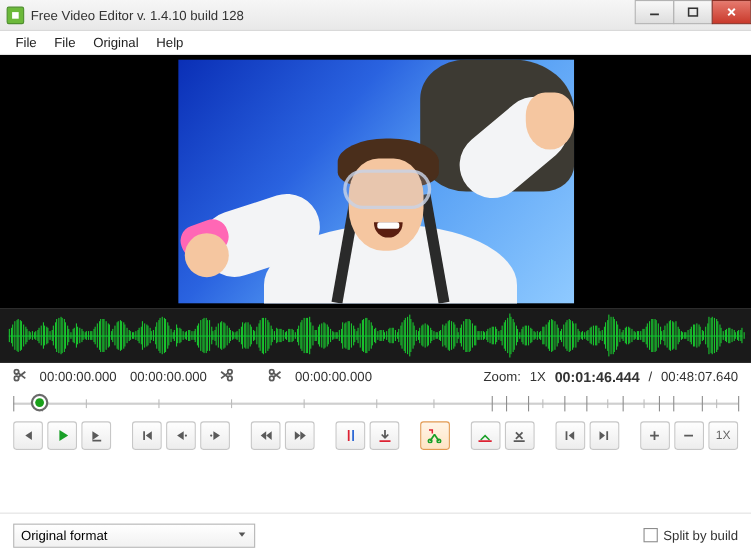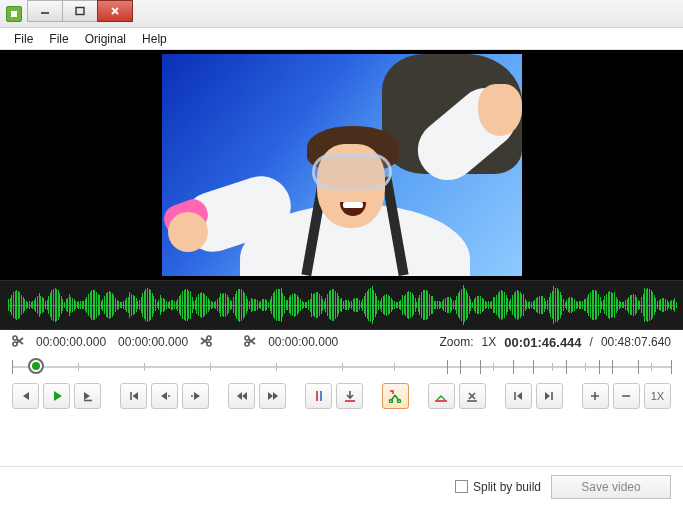--- a/index.html
+++ b/index.html
@@ -88,20 +88,21 @@
 </style>
 </head>
 <body>
 
 <div class="titlebar">
   <div class="app-icon">
       <svg viewBox="0 0 10 10">
         <path d="M2 2h6v6H2z" fill="#fff"></path>
       </svg>
     </div>
+  <div class="title">Free Video Editor v. 1.4.10 build 128</div>
   <div class="win-btns">
     <div class="win-btn">
         <svg viewBox="0 0 12 10">
           <line x1="2" y1="7" x2="10" y2="7" stroke="#333" stroke-width="1.6"></line>
         </svg>
       </div>
     <div class="win-btn">
         <svg viewBox="0 0 12 10">
           <rect x="2" y="1.5" width="8" height="7" fill="none" stroke="#333" stroke-width="1.4"></rect>
         </svg>
@@ -728,21 +729,24 @@
     </div>
   <div class="btn">
       <svg viewBox="0 0 14 14">
         <path d="M3 7h8" class="s-gray"></path>
       </svg>
     </div>
   <div class="btn zoom-label">1X</div>
 </div>
 
 <div class="bottombar">
+  <div class="format-select">
+    <span>Original format</span>
+    <span class="chev"><svg viewBox="0 0 10 10">
+          <path d="M2 3l3 4 3-4z" fill="#555"></path>
+        </svg></span>
+  </div>
   <div class="bspacer"></div>
   <label class="chk">
     <span class="box"></span>
     <span>Split by build</span>
   </label>
-  <div class="save-btn">
-    <span>Save video</span>
-  </div>
 </div>
 
 </body></html>

